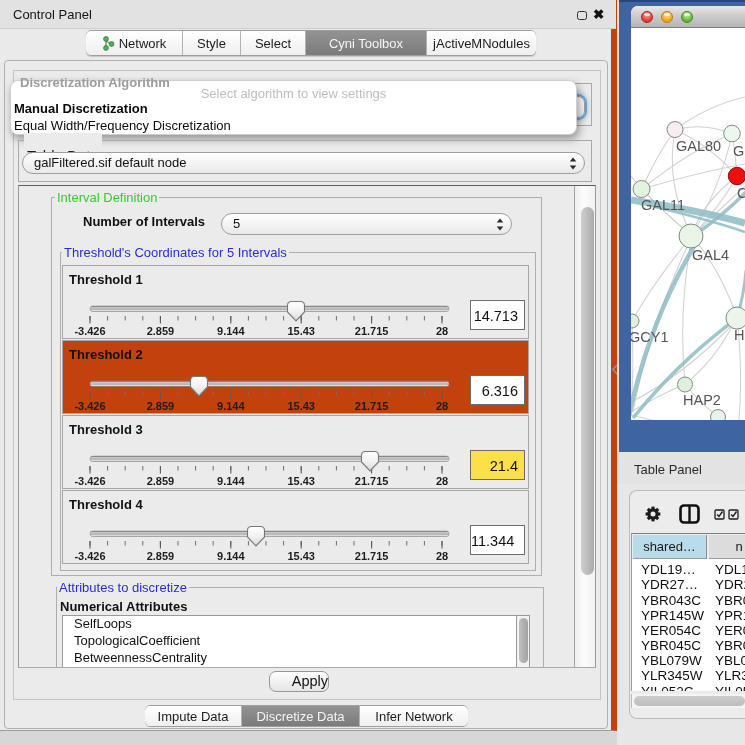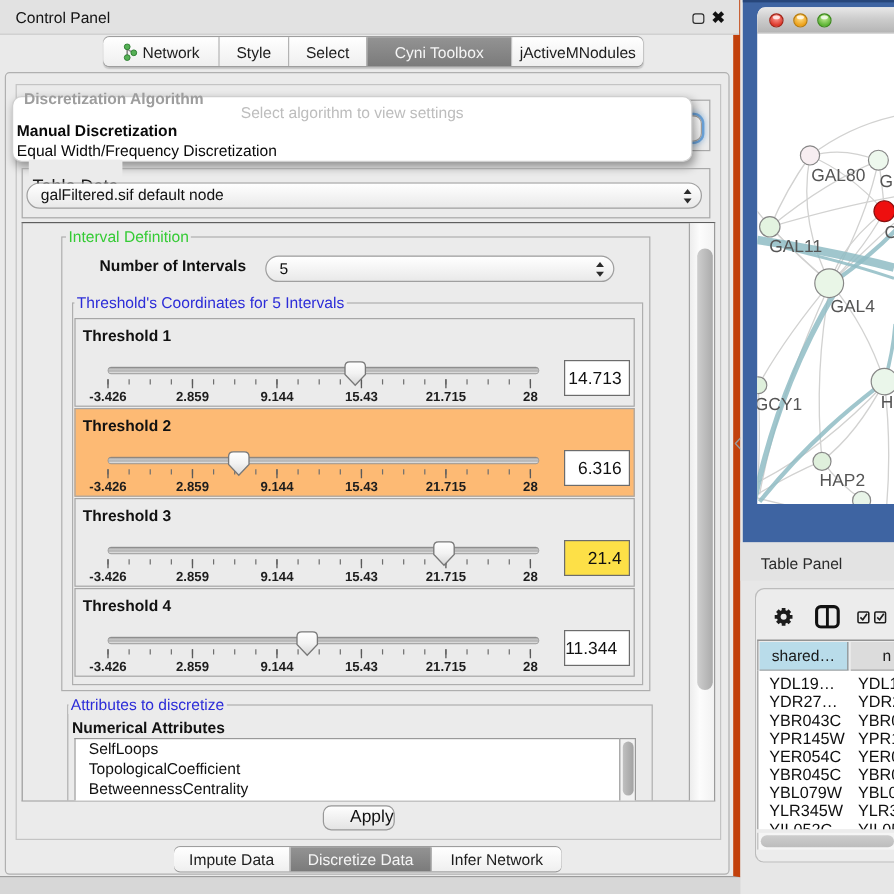--- a/index.html
+++ b/index.html
@@ -103,21 +103,21 @@
               <text x="27.0" y="68.5" font-family="Liberation Sans, sans-serif" font-size="11" font-weight="bold" fill="#1d1d1d" text-anchor="middle">-3.426</text>
               <text x="97.4" y="68.5" font-family="Liberation Sans, sans-serif" font-size="11" font-weight="bold" fill="#1d1d1d" text-anchor="middle">2.859</text>
               <text x="167.8" y="68.5" font-family="Liberation Sans, sans-serif" font-size="11" font-weight="bold" fill="#1d1d1d" text-anchor="middle">9.144</text>
               <text x="238.2" y="68.5" font-family="Liberation Sans, sans-serif" font-size="11" font-weight="bold" fill="#1d1d1d" text-anchor="middle">15.43</text>
               <text x="308.6" y="68.5" font-family="Liberation Sans, sans-serif" font-size="11" font-weight="bold" fill="#1d1d1d" text-anchor="middle">21.715</text>
               <text x="379.0" y="68.5" font-family="Liberation Sans, sans-serif" font-size="11" font-weight="bold" fill="#1d1d1d" text-anchor="middle">28</text>
               <path d="M 224.5 39.5 q 0 -4 4 -4 h 9 q 4 0 4 4 v 6.5 l -8.5 9 l -8.5 -9 z" fill="url(#th233)" stroke="#787878" stroke-width="1.1"></path>
             </svg>
 <div style="position:absolute;left:407px;top:34px;width:55px;height:30px;border:1.5px solid #6c6c6c;background:#fff;font-size:14.5px;color:#111;text-align:right;line-height:30px;padding-right:6px">14.713</div>
 </div>
-<div style="position:absolute;left:62px;top:340px;width:467px;height:74px;border:1px solid #a6a6a6;background:#fdba74">
+<div style="position:absolute;left:62px;top:340px;width:467px;height:74px;border:1px solid #a6a6a6;background:#c2410c">
 <div style="position:absolute;left:6px;top:6px;font-size:13px;font-weight:bold;color:#111">Threshold 2</div>
 <svg width="469" height="74" style="position:absolute;left:0;top:0">
               <defs>
                 <linearGradient id="tg136" x1="0" y1="0" x2="0" y2="1">
                   <stop offset="0" stop-color="#636363"></stop>
                   <stop offset="0.25" stop-color="#c8c8c8"></stop>
                   <stop offset="0.6" stop-color="#b2b2b2"></stop>
                   <stop offset="0.85" stop-color="#e2e2e2"></stop>
                   <stop offset="1" stop-color="#9a9a9a"></stop>
                 </linearGradient>

